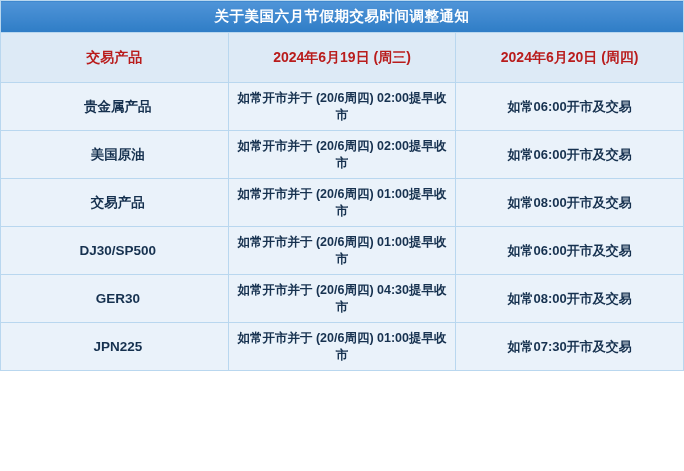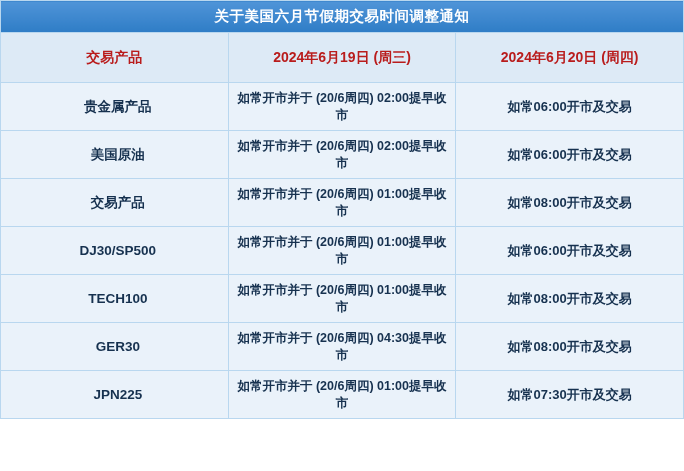--- a/index.html
+++ b/index.html
@@ -106,25 +106,20 @@
         <td class="col-w1 col-product">交易产品</td>
         <td class="col-w2 col-day1">如常开市并于 (20/6周四) 01:00提早收市</td>
         <td class="col-w3 col-day2">如常08:00开市及交易</td>
       </tr>
       <tr class="data-row">
         <td class="col-w1 col-product">DJ30/SP500</td>
         <td class="col-w2 col-day1">如常开市并于 (20/6周四) 01:00提早收市</td>
         <td class="col-w3 col-day2">如常06:00开市及交易</td>
       </tr>
       <tr class="data-row">
-        <td class="col-w1 col-product">TECH100</td>
-        <td class="col-w2 col-day1">如常开市并于 (20/6周四) 01:00提早收市</td>
-        <td class="col-w3 col-day2">如常08:00开市及交易</td>
-      </tr>
-      <tr class="data-row">
         <td class="col-w1 col-product">GER30</td>
         <td class="col-w2 col-day1">如常开市并于 (20/6周四) 04:30提早收市</td>
         <td class="col-w3 col-day2">如常08:00开市及交易</td>
       </tr>
       <tr class="data-row">
         <td class="col-w1 col-product">JPN225</td>
         <td class="col-w2 col-day1">如常开市并于 (20/6周四) 01:00提早收市</td>
         <td class="col-w3 col-day2">如常07:30开市及交易</td>
       </tr>
     </tbody>

